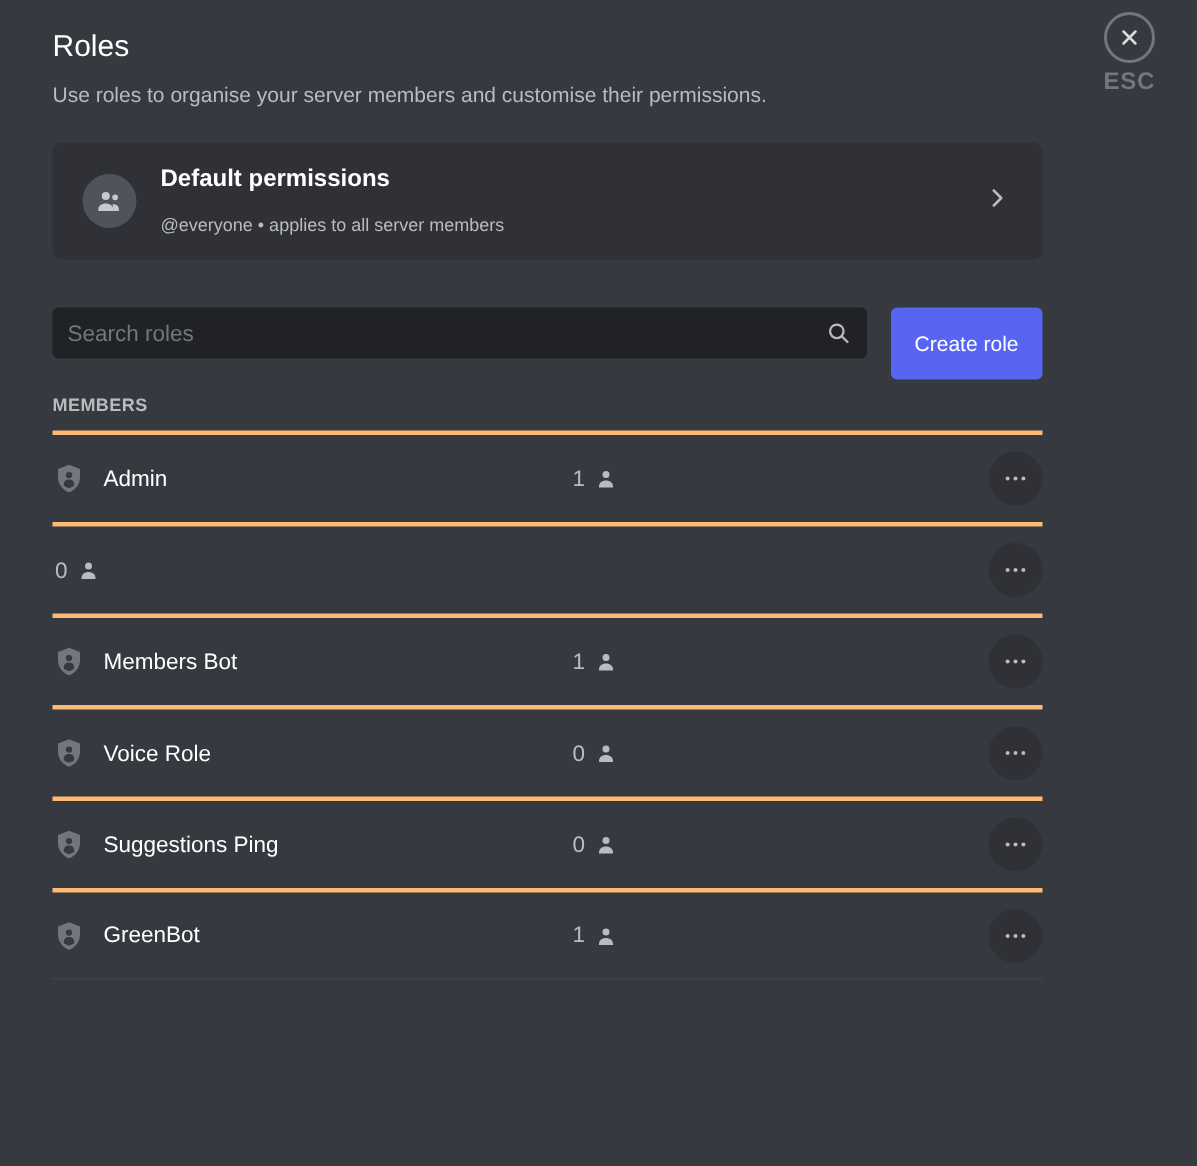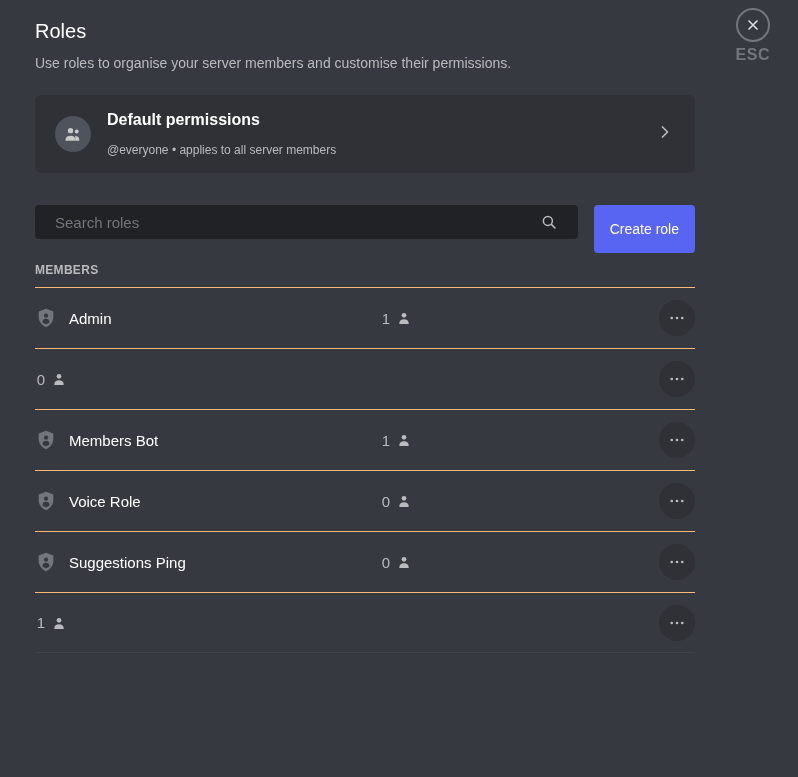--- a/index.html
+++ b/index.html
@@ -94,21 +94,21 @@
       display: flex;
       gap: 16px;
       margin-bottom: 10px;
     }
     .search-box {
       flex: 1;
       background: #202225;
       border-radius: 4px;
       display: flex;
       align-items: center;
-      padding: 0 20px;
+      padding: 0 10px;
       height: 34px;
     }
     .search-box input {
       flex: 1;
       background: transparent;
       border: none;
       outline: none;
       color: #dcddde;
       font-size: 15px;
     }
@@ -140,21 +140,21 @@
       color: #b9bbbe;
       letter-spacing: 0.3px;
       padding-bottom: 10px;
     }
     .th-roles { width: 345px; }
     .th-members { flex: 1; }
     .role-row {
       display: flex;
       align-items: center;
       height: 61px;
-      border-top: 1px solid #fdba74;
+      border-top: 3px solid #fdba74;
       cursor: pointer;
       justify-content: flex-end;
     }
     .role-row:last-child { border-bottom: 1px solid #40444b; }
     .role-name-cell {
       width: 345px;
       display: flex;
       align-items: center;
       gap: 12px;
     }
@@ -387,20 +387,28 @@
     </div>
     <div class="actions-cell">
       <div class="more-btn">
         <svg viewBox="0 0 24 24">
                 <use href="#icon-more"></use>
               </svg>
       </div>
     </div>
         </div>
         <div class="role-row">
+    <div class="role-name-cell">
+      <span class="shield-icon">
+              <svg viewBox="0 0 24 24">
+                <use href="#icon-shield"></use>
+              </svg>
+            </span>
+      <span class="role-name">GreenBot</span>
+    </div>
     <div class="members-cell">
       <span class="count">1</span>
       <span class="person-icon">
               <svg viewBox="0 0 24 24">
                 <use href="#icon-person"></use>
               </svg>
             </span>
     </div>
     <div class="actions-cell">
       <div class="more-btn">

